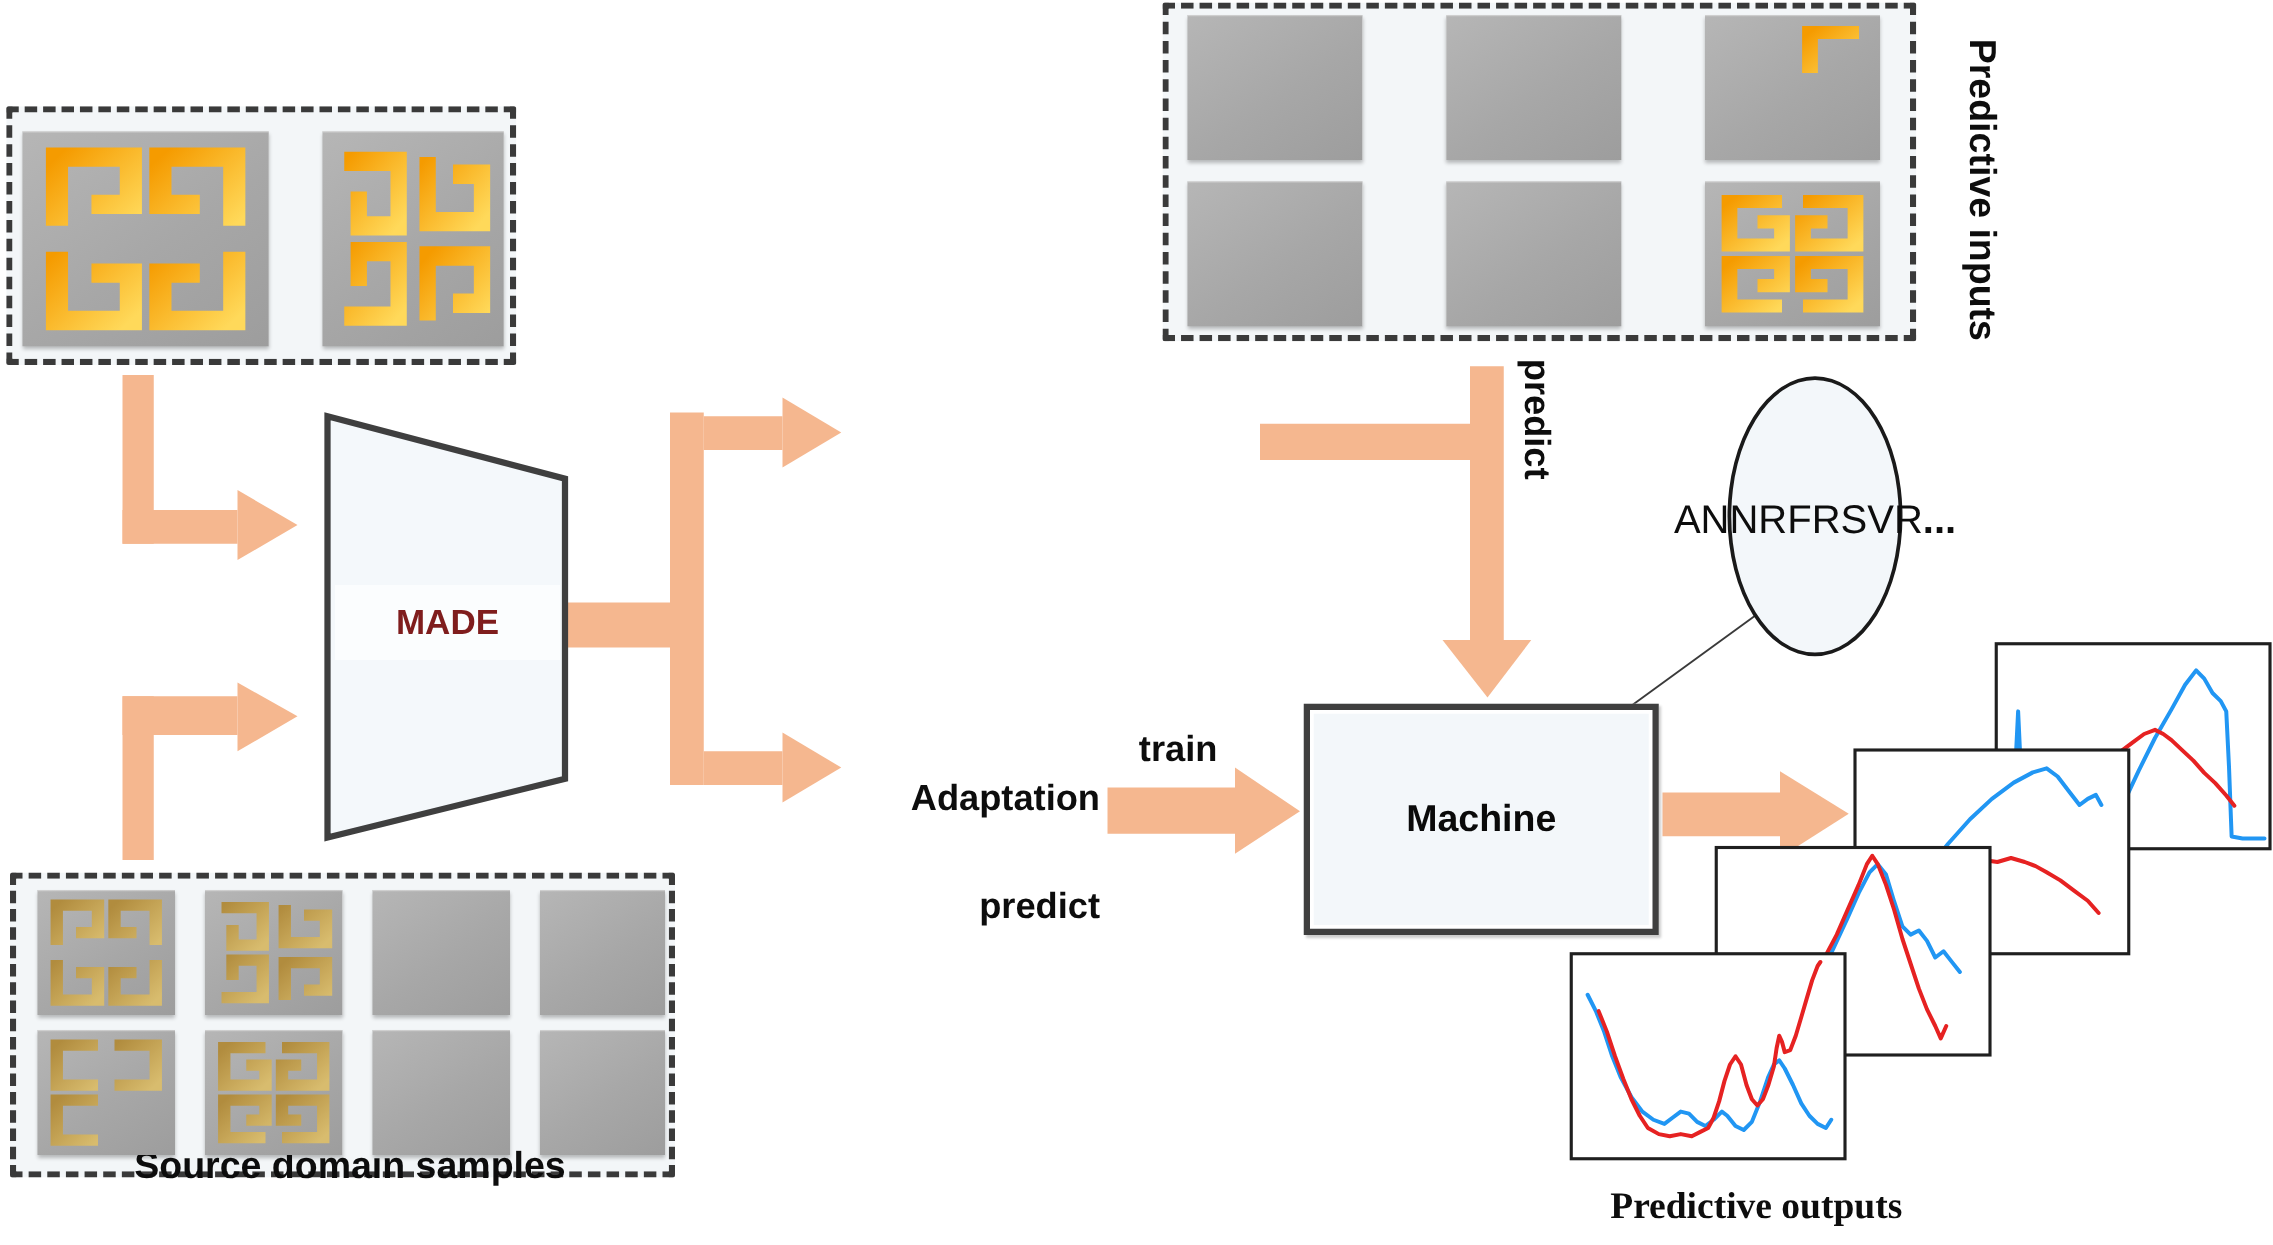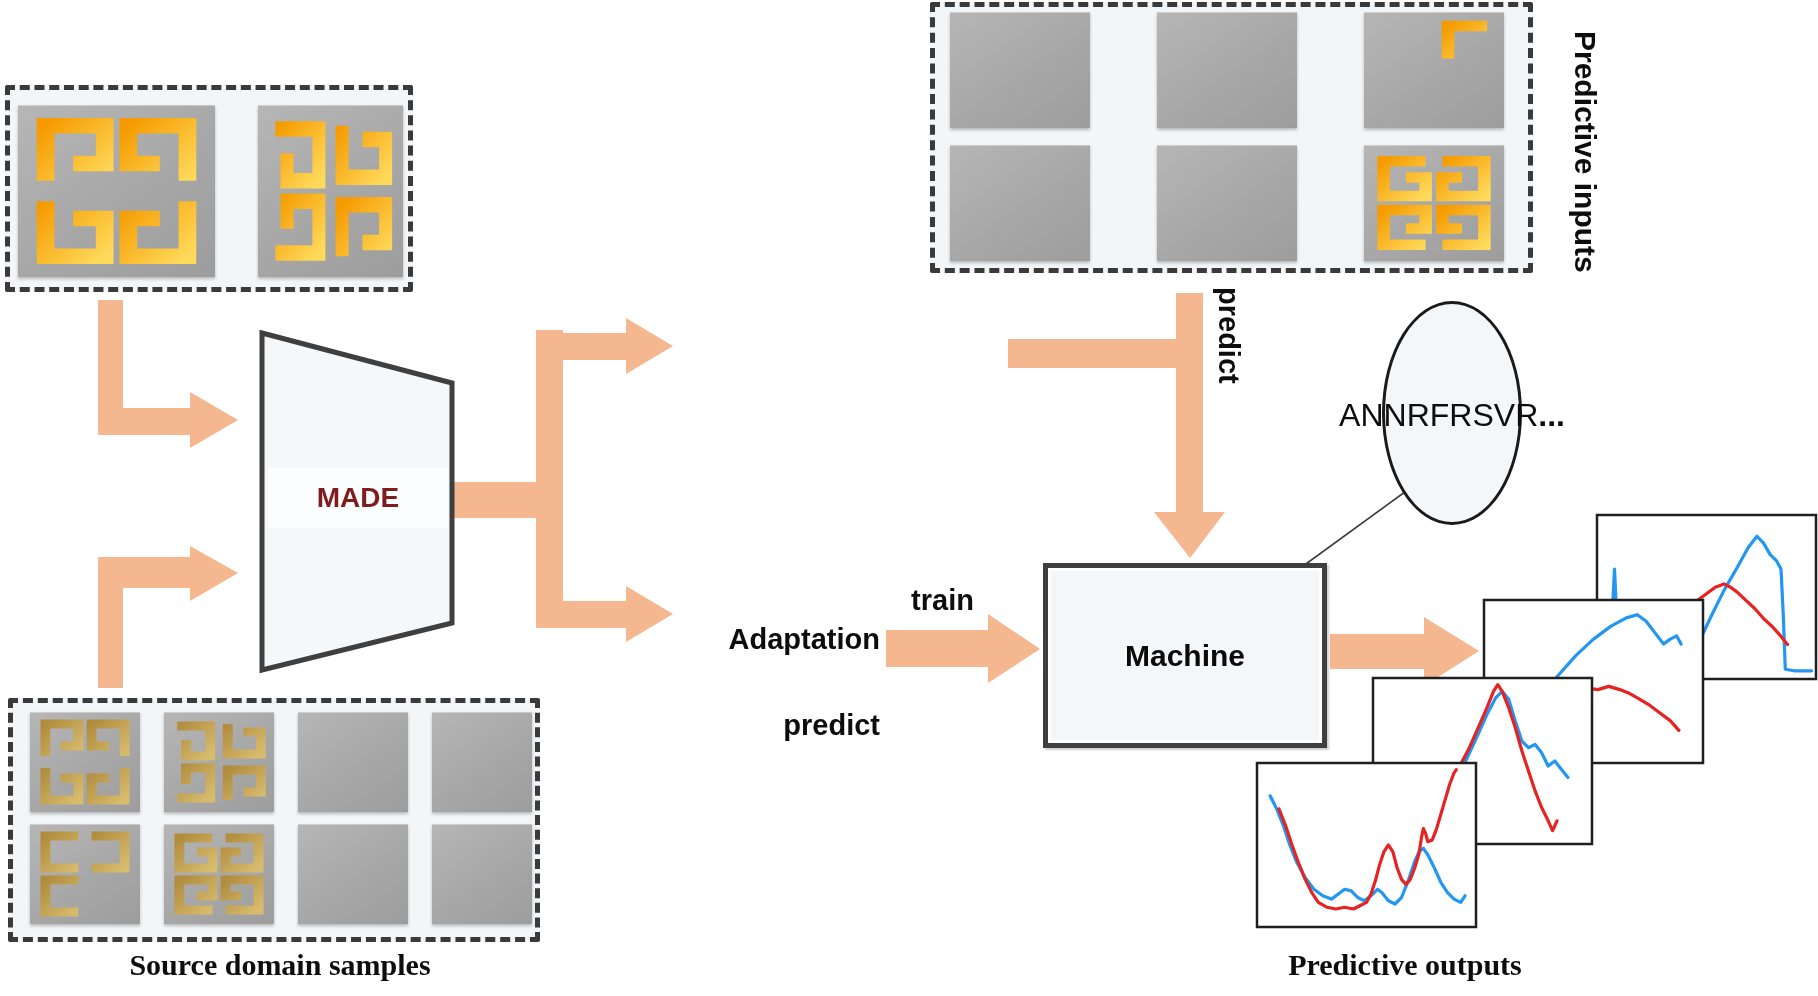--- a/index.html
+++ b/index.html
@@ -130,21 +130,21 @@
           <clipPath id="clip3">
             <rect x="1259" y="765" width="215" height="160"></rect>
           </clipPath>
           <rect x="1257" y="763" width="219" height="164" fill="#ffffff" stroke="#1f1f1f" stroke-width="2.5"></rect>
           <polyline points="1270.1,795.8 1276.7,808.9 1283.3,825.3 1289.8,845.0 1296.4,861.4 1305.2,877.8 1313.9,889.3 1322.7,895.8 1331.5,899.1 1338.0,894.2 1344.6,889.3 1351.2,890.9 1357.7,897.5 1364.3,900.8 1370.9,895.8 1377.5,889.3 1381.8,892.6 1388.4,900.8 1395.0,904.0 1401.5,897.5 1408.1,881.1 1414.7,861.4 1419.1,851.6 1423.4,848.3 1427.8,854.8 1434.4,868.0 1441.0,882.7 1447.5,892.6 1454.1,899.1 1460.7,902.4 1465.0,895.8" fill="none" stroke="#2196F3" stroke-width="3.2" stroke-linecap="round" stroke-linejoin="round" clip-path="url(#clip3)"></polyline>
           <polyline points="1278.9,808.9 1285.5,825.3 1292.0,845.0 1298.6,863.0 1305.2,879.4 1311.8,892.6 1318.3,902.4 1327.1,907.3 1335.8,909.0 1344.6,907.3 1353.4,909.0 1359.9,905.7 1366.5,902.4 1370.9,894.2 1375.3,881.1 1379.6,864.7 1384.0,851.6 1388.4,845.0 1392.8,851.6 1397.2,868.0 1401.5,879.4 1405.9,884.4 1410.3,879.4 1414.7,868.0 1419.1,853.2 1421.3,838.4 1423.4,828.6 1425.6,833.5 1427.8,841.7 1432.2,840.1 1436.6,828.6 1441.0,813.8 1445.3,799.1 1449.7,784.3 1454.1,772.8 1456.3,769.6" fill="none" stroke="#E62222" stroke-width="3.2" stroke-linecap="round" stroke-linejoin="round" clip-path="url(#clip3)"></polyline>
         </g>
       </g>
   </svg>
 
-  <div class="title" style="left:55px;top:948px;width:450px;font-family:Liberation Serif, serif;">Source domain samples</div>
+  <div class="title" style="left:55px;top:916px;width:450px;">Source domain samples</div>
   <div class="title vert" style="left:1568px;top:6px;height:292px;">Predictive inputs</div>
   <div class="title" style="left:1140px;top:948px;width:530px;font-family:Liberation Serif, serif;">Predictive outputs</div>
 
   <div class="labeltxt" style="left:655px;top:618px;width:225px;text-align:right;line-height:43px;"><span>Adaptation</span><br>
        <span>predict</span></div>
   <div class="labeltxt" style="left:885px;top:584px;width:115px;text-align:center;">train</div>
   <div class="labeltxt vert" style="left:1212px;top:287px;height:190px;">predict</div>
 
   <div id="made-label">MADE</div>
 

